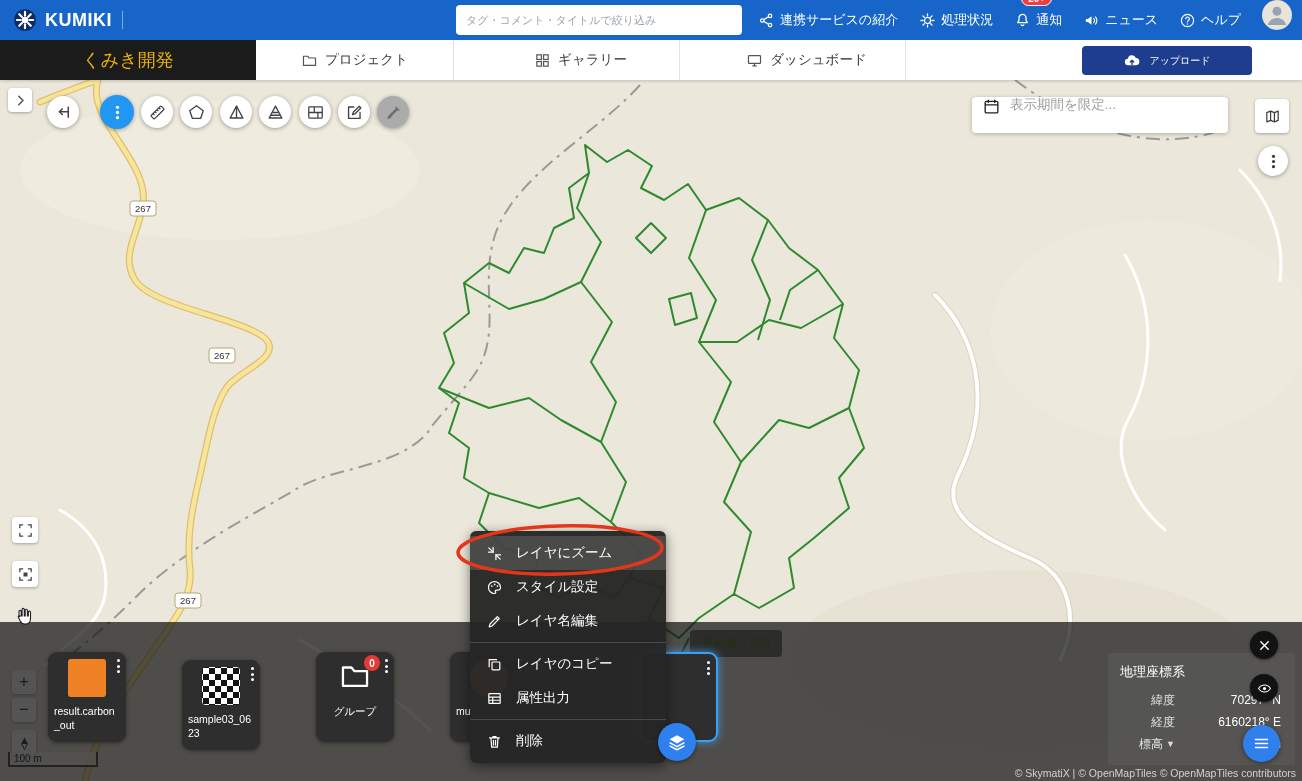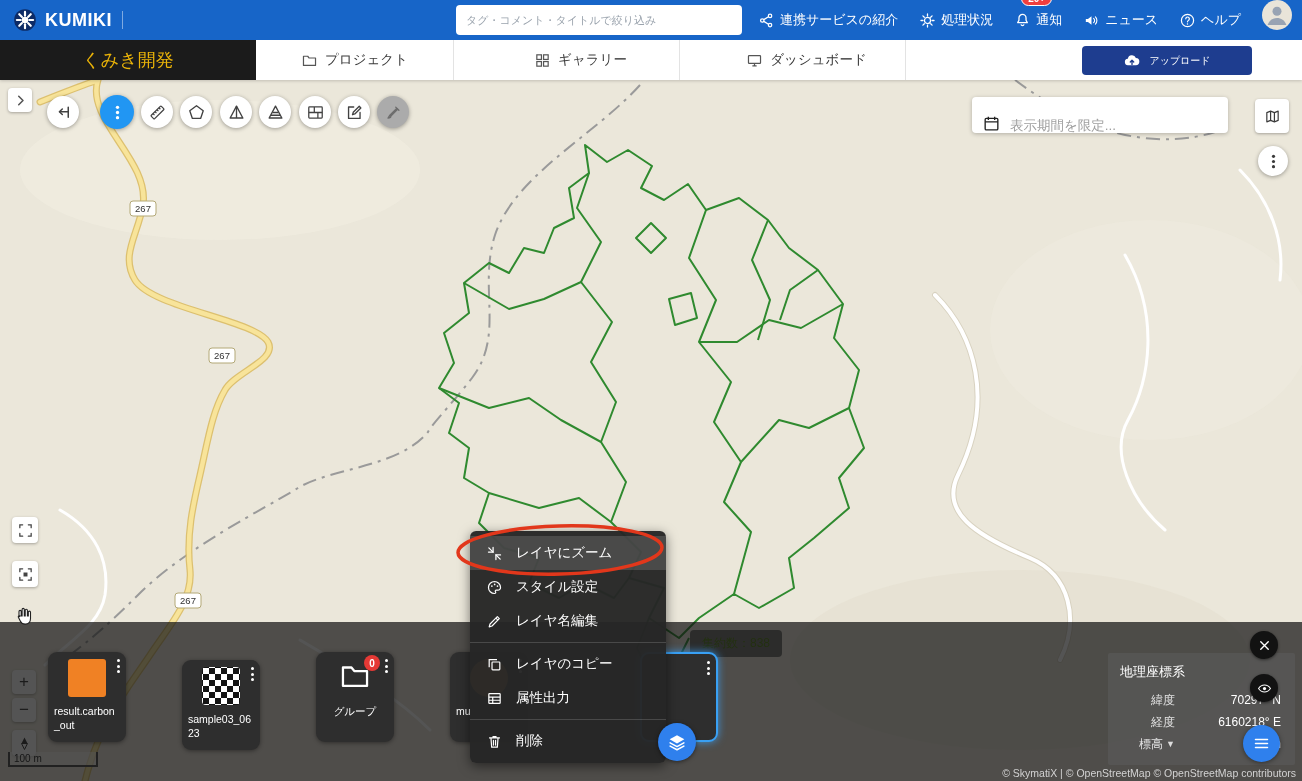--- a/index.html
+++ b/index.html
@@ -38,21 +38,21 @@
   .map-svg { position:absolute; top:0; left:0; }
 
   .circle-btn { position:absolute; width:32px; height:32px; border-radius:50%; background:#fff; box-shadow:0 1px 4px rgba(0,0,0,.35); display:flex; align-items:center; justify-content:center; color:#424242; cursor:pointer; z-index:15; border:none; }
   .circle-btn svg { width:19px; height:19px; }
   .circle-btn.active { background:#2196F3; color:#fff; width:34px; height:34px; }
   .circle-btn.disabled { background:#ABABAB; color:#6d6d6d; }
 
   .sq-btn { position:absolute; background:#fff; box-shadow:0 1px 3px rgba(0,0,0,.3); border-radius:4px; display:flex; align-items:center; justify-content:center; color:#3a3a3a; cursor:pointer; z-index:15; border:none; }
   .sq-btn svg { width:17px; height:17px; }
 
-  .date-filter { position:absolute; left:972px; top:17px; width:256px; height:36px; background:#fff; border-radius:4px; box-shadow:0 1px 4px rgba(0,0,0,.25); display:flex; align-items:flex-end; gap:9px; padding:0 10px; z-index:15; }
+  .date-filter { position:absolute; left:972px; top:17px; width:256px; height:36px; background:#fff; border-radius:4px; box-shadow:0 1px 4px rgba(0,0,0,.25); display:flex; align-items:flex-start; gap:9px; padding:0 10px; z-index:15; }
   .date-filter svg { width:19px; height:19px; color:#222; flex:none; }
   .date-filter input { border:none; outline:none; width:100%; font-size:13.5px; font-family:inherit; color:#333; }
   .date-filter input::placeholder { color:#9e9e9e; }
 
   .cluster-badge { position:absolute; left:690px; top:550px; background:rgba(90,90,90,.85); color:#4d7c0f; font-size:12px; padding:5px 12px; border-radius:4px; z-index:20; white-space:nowrap; }
 
   .scale-bar { position:absolute; left:8px; top:672px; width:90px; height:15px; background:rgba(255,255,255,.55); border-left:2px solid #4a4a4a; border-right:2px solid #4a4a4a; border-bottom:2px solid #4a4a4a; font-size:10px; color:#222; padding-left:4px; line-height:13px; z-index:20; }
 
   
   .bottom-panel { position:absolute; left:0; top:542px; width:1302px; height:159px; background:rgba(18,18,18,.72); z-index:30; }
@@ -546,15 +546,15 @@
     </div>
 
     <svg class="annotation" width="216" height="56">
       <ellipse cx="108" cy="28" rx="102" ry="24" fill="none" stroke="#E2371B" stroke-width="3.5" transform="rotate(-1.5 108 28)"></ellipse>
     </svg>
 
     <svg class="hand-cursor" width="24" height="26" viewBox="0 0 24 26">
       <path fill="#fff" stroke="#222" stroke-width="1.1" d="M7 13V7.5a1.1 1.1 0 0 1 2.2 0V12h.9V5.5a1.1 1.1 0 0 1 2.2 0V12h.9V6.3a1.1 1.1 0 0 1 2.2 0V12h.9V8.2a1.1 1.1 0 0 1 2.2 0v6.3c0 3.4-2.2 5.6-5.3 5.6-2.4 0-3.8-.9-4.8-2.9l-2-4c-.5-1 .6-2 1.6-1.2z"></path>
     </svg>
 
-    <div class="attribution">© SkymatiX | © OpenStreetMap © OpenStreetMap contributors</div>
+    <div class="attribution">© SkymatiX | © OpenMapTiles © OpenMapTiles contributors</div>
   </div>
 </div>
 
 </body></html>

